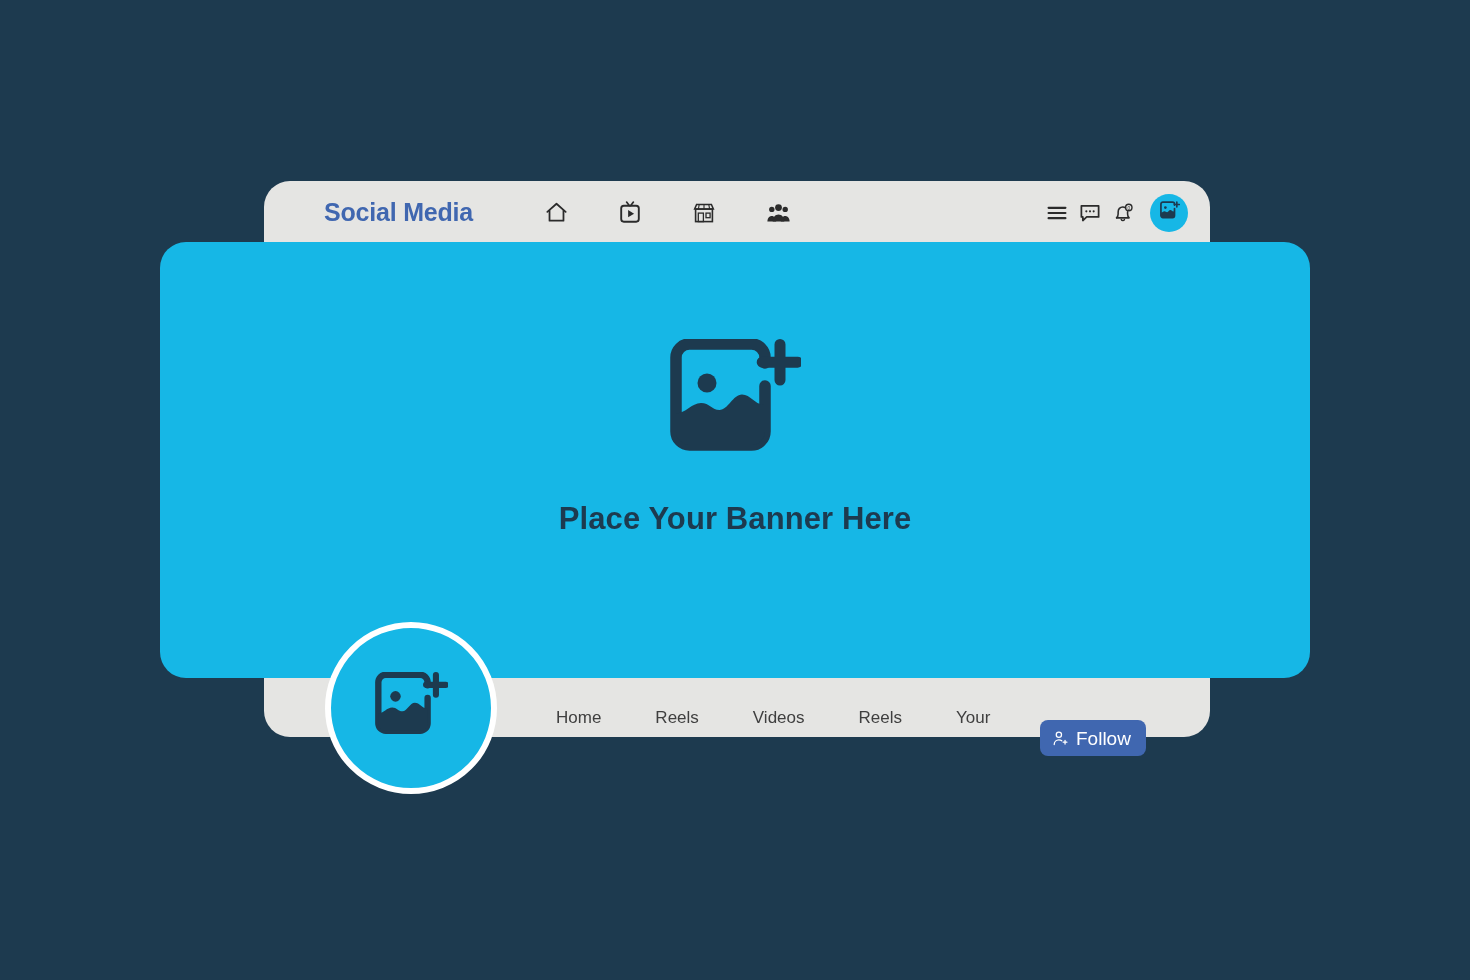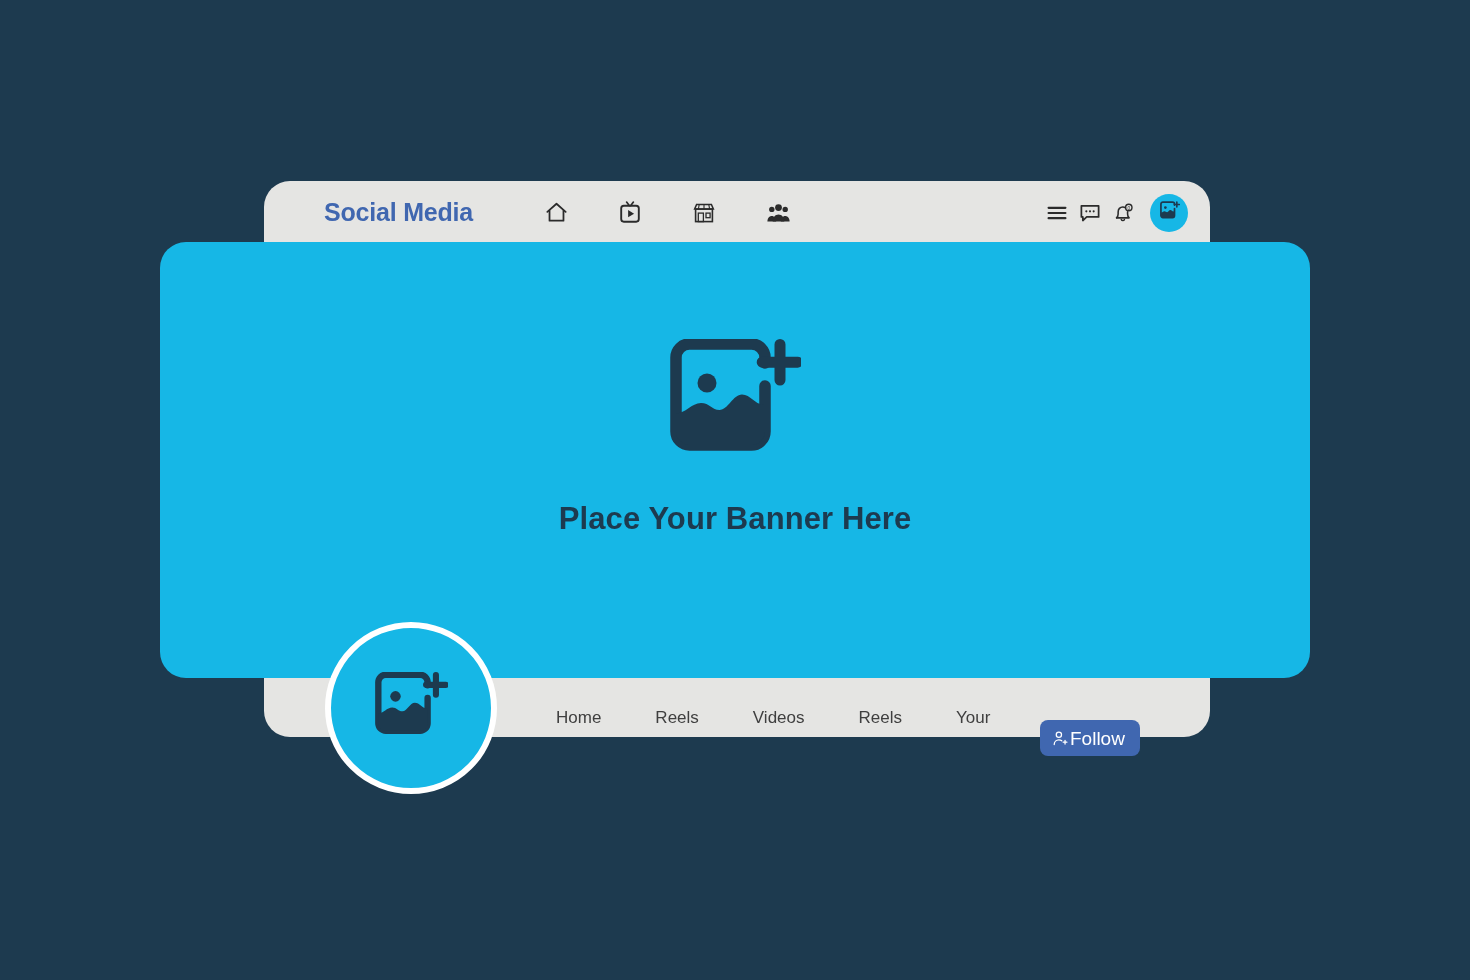--- a/index.html
+++ b/index.html
@@ -175,21 +175,21 @@
   .follow-btn {
     position: absolute;
     left: 1040px;
     top: 720px;
     height: 36px;
     padding: 0 15px 0 12px;
     background: #4067b0;
     border-radius: 8px;
     display: flex;
     align-items: center;
-    gap: 1px;
+    gap: 7px;
     z-index: 7;
     border: none;
     cursor: pointer;
   }
   .follow-label {
     color: #ffffff;
     font-size: 19px;
     line-height: 1;
     white-space: nowrap;
   }

